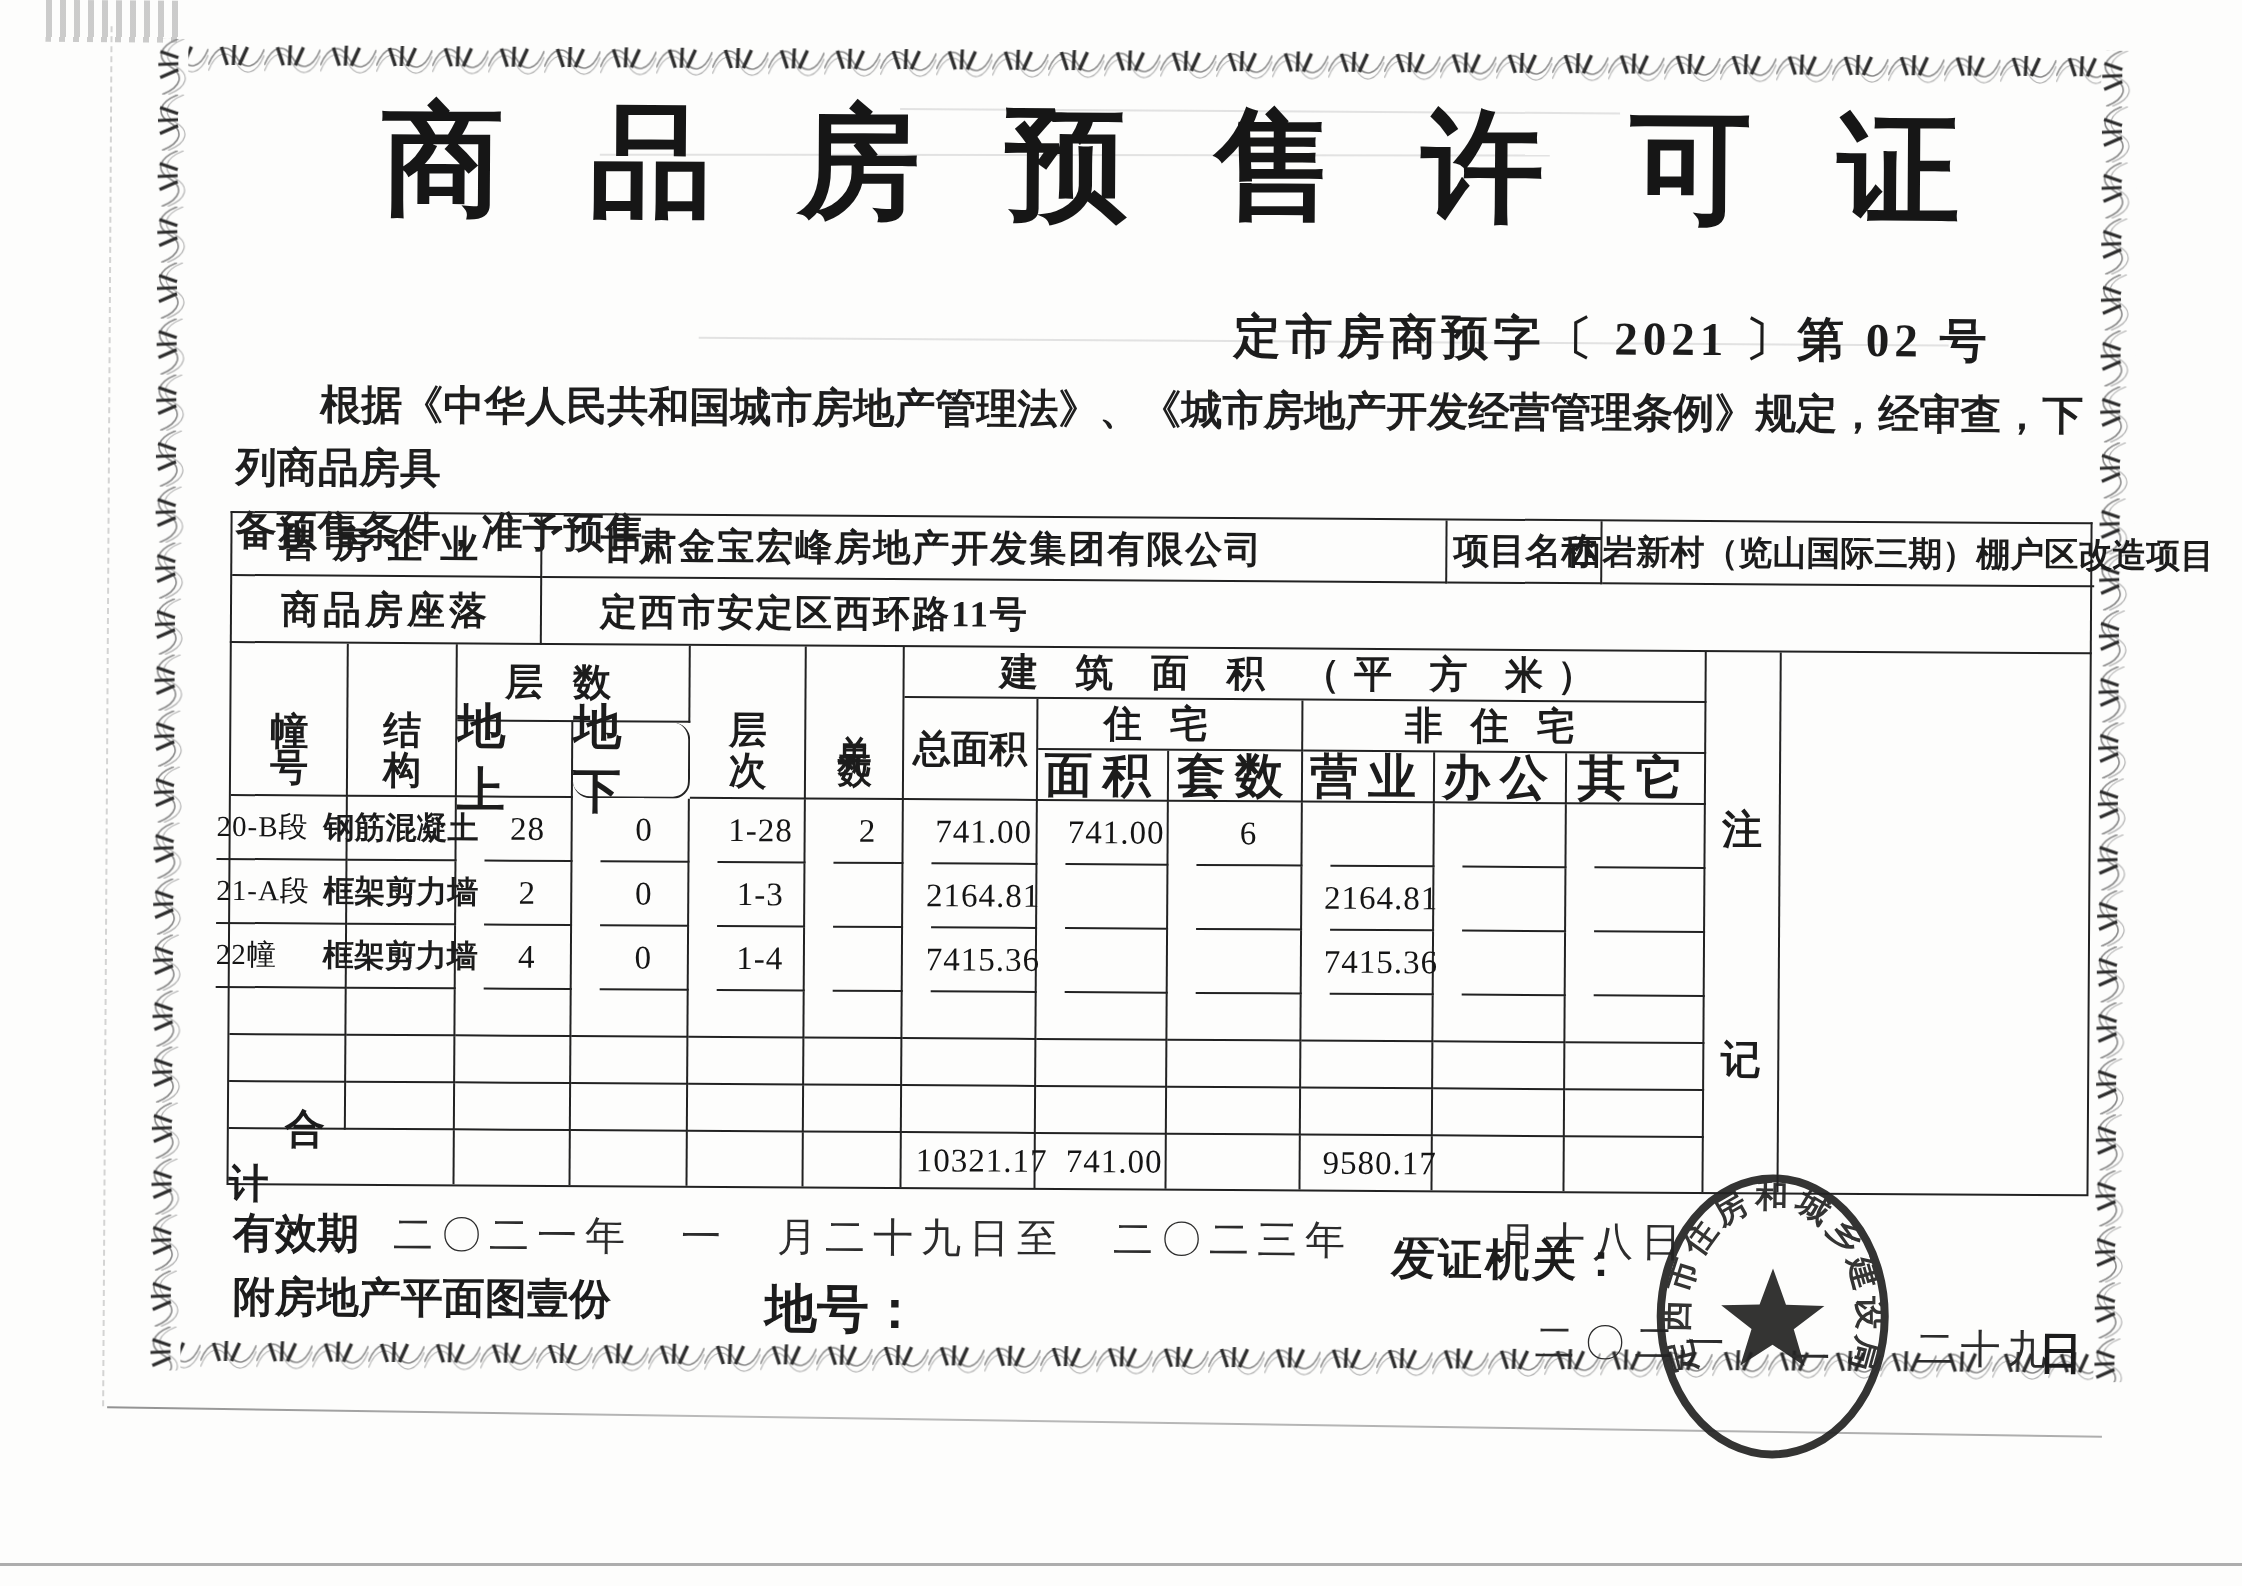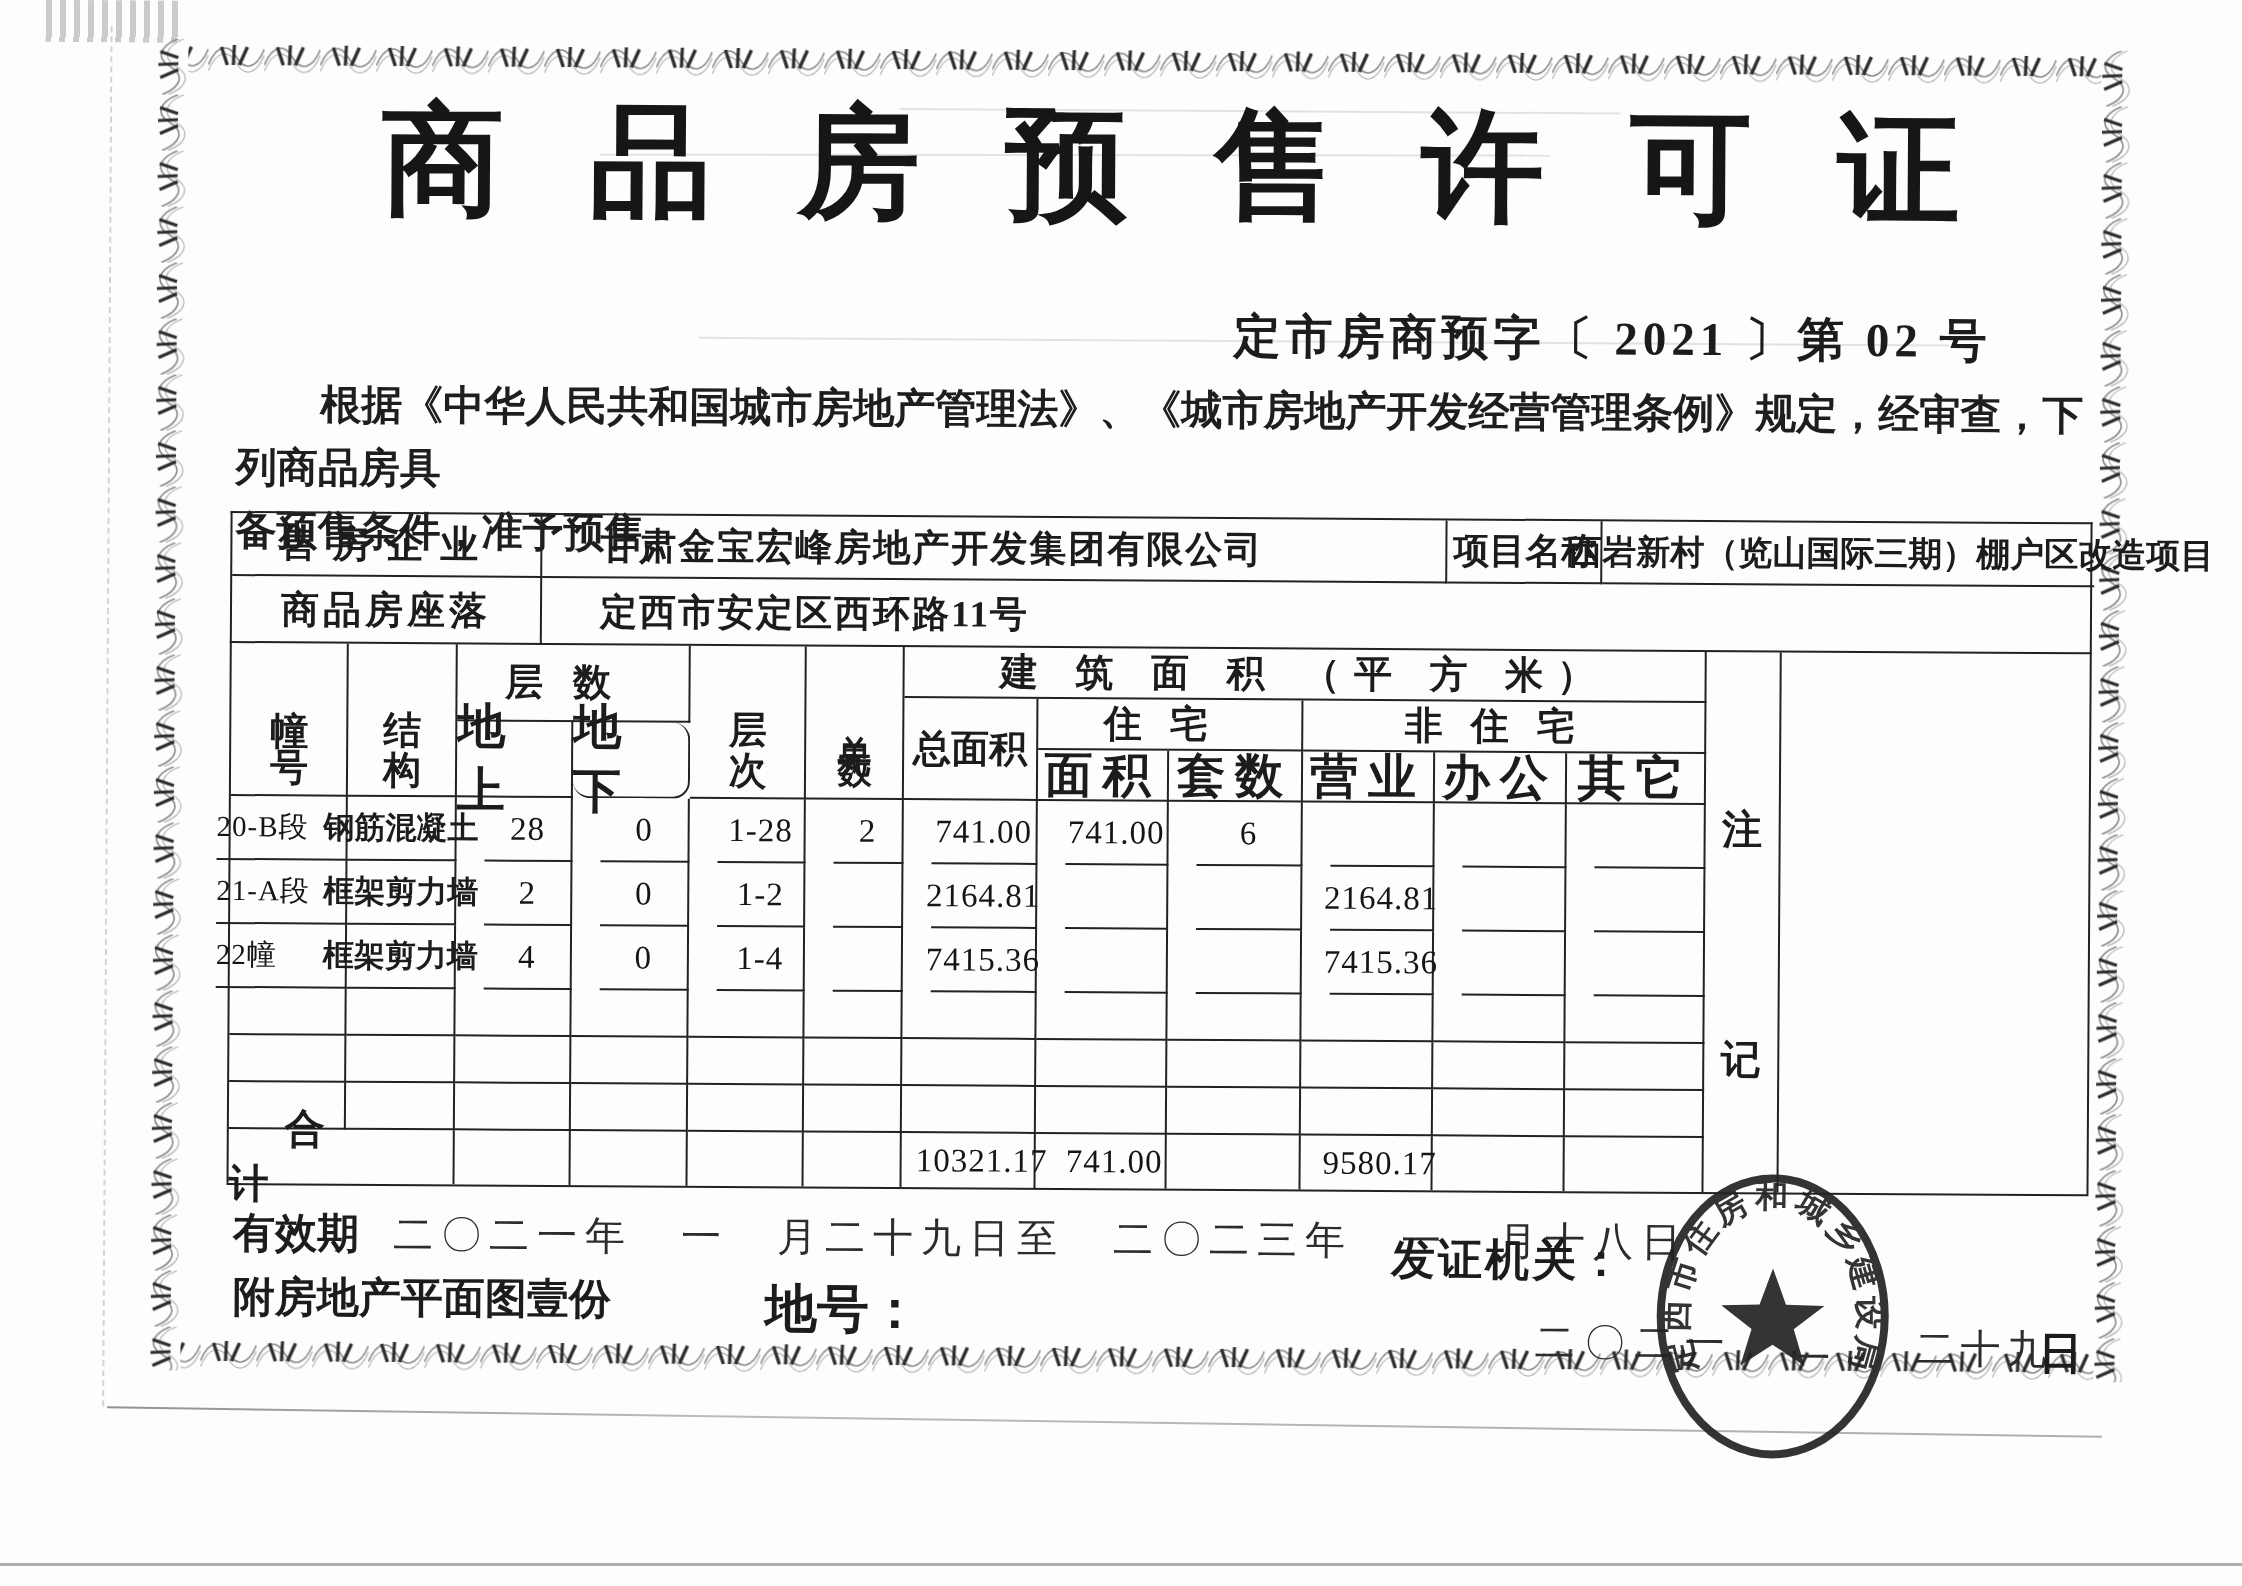--- a/index.html
+++ b/index.html
@@ -166,21 +166,21 @@
     <div class="num br bb" style="grid-area:7/8/8/9;">741.00</div>
     <div class="num br bb" style="grid-area:7/9/8/10;">6</div>
     <div class="num br bb" style="grid-area:7/10/8/11;"></div>
     <div class="num br bb" style="grid-area:7/11/8/12;"></div>
     <div class="num br bb" style="grid-area:7/12/8/13;"></div>
 
     <div class="num bld br bb" style="grid-area:8/1/9/2;">21-A段</div>
     <div class="struct br bb" style="grid-area:8/2/9/3;">框架剪力墙</div>
     <div class="num br bb" style="grid-area:8/3/9/4;">2</div>
     <div class="num br bb" style="grid-area:8/4/9/5;">0</div>
-    <div class="num br bb" style="grid-area:8/5/9/6;">1-2</div>
+    <div class="num br bb" style="grid-area:8/5/9/6;">1-3</div>
     <div class="num br bb" style="grid-area:8/6/9/7;"></div>
     <div class="num br bb" style="grid-area:8/7/9/8;">2164.81</div>
     <div class="num br bb" style="grid-area:8/8/9/9;"></div>
     <div class="num br bb" style="grid-area:8/9/9/10;"></div>
     <div class="num br bb" style="grid-area:8/10/9/11;">2164.81</div>
     <div class="num br bb" style="grid-area:8/11/9/12;"></div>
     <div class="num br bb" style="grid-area:8/12/9/13;"></div>
 
     <div class="num bld br bb" style="grid-area:9/1/10/2;">22幢</div>
     <div class="struct br bb" style="grid-area:9/2/10/3;">框架剪力墙</div>

